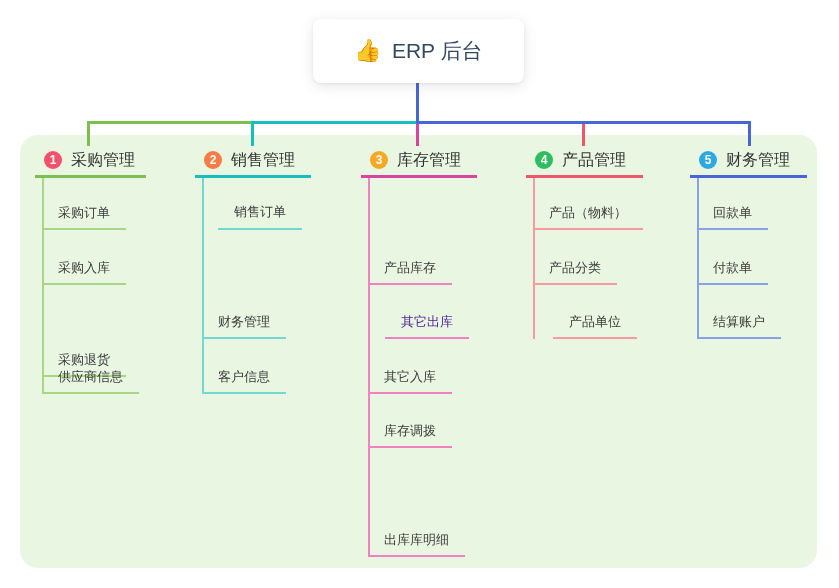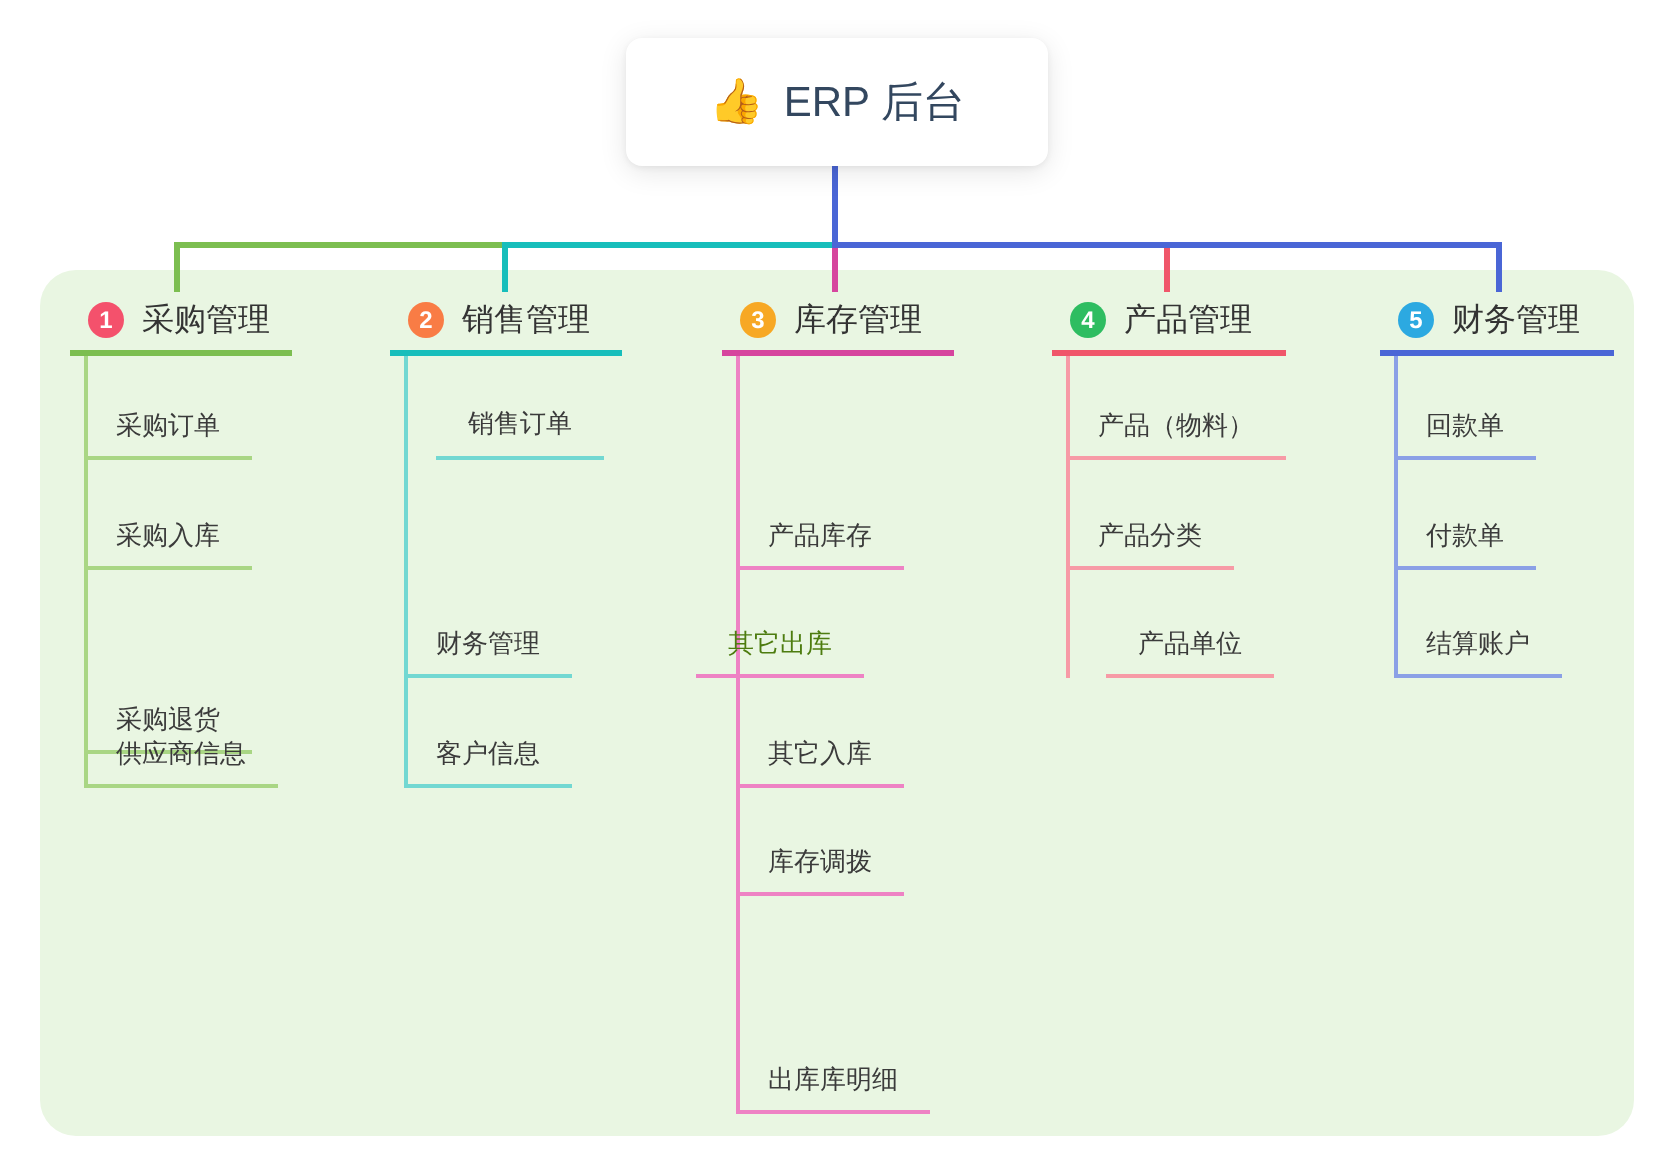--- a/index.html
+++ b/index.html
@@ -72,21 +72,21 @@
     <div class="spine" style="left: 202px; top: 175px; height: 218.5px; background: rgb(114, 216, 210);"></div>
     <div class="child" style="left: 218px; top: 204px; border-bottom: 2px solid rgb(114, 216, 210); color: rgb(59, 59, 59); font-family: Liberation Mono, monospace;">销售订单</div>
     <div class="child" style="left: 202px; top: 313px; border-bottom: 2px solid rgb(114, 216, 210); color: rgb(59, 59, 59);">财务管理</div>
     <div class="child" style="left: 202px; top: 367.5px; border-bottom: 2px solid rgb(114, 216, 210); color: rgb(59, 59, 59);">客户信息</div>
     <div class="branch-label" style="left: 361px; top: 145px; width: 116px; border-bottom: 3px solid rgb(214, 69, 158); color: rgb(51, 51, 51);">
       <span class="badge" style="background: rgb(247, 168, 36);">3</span>
       <span>库存管理</span>
     </div>
     <div class="spine" style="left: 368px; top: 175px; height: 382px; background: rgb(238, 130, 196);"></div>
     <div class="child" style="left: 368px; top: 258.5px; border-bottom: 2px solid rgb(238, 130, 196); color: rgb(59, 59, 59);">产品库存</div>
-    <div class="child" style="left: 348px; top: 313px; border-bottom: 2px solid rgb(238, 130, 196); color: #4d7c0f;">其它出库</div>
+    <div class="child" style="left: 385px; top: 313px; border-bottom: 2px solid rgb(238, 130, 196); color: #4c1d95;">其它出库</div>
     <div class="child" style="left: 368px; top: 367.5px; border-bottom: 2px solid rgb(238, 130, 196); color: rgb(59, 59, 59);">其它入库</div>
     <div class="child" style="left: 368px; top: 422px; border-bottom: 2px solid rgb(238, 130, 196); color: rgb(59, 59, 59);">库存调拨</div>
     <div class="child" style="left: 368px; top: 531px; border-bottom: 2px solid rgb(238, 130, 196); color: rgb(59, 59, 59);">出库库明细</div>
     <div class="branch-label" style="left: 526px; top: 145px; width: 117px; border-bottom: 3px solid rgb(240, 86, 106); color: rgb(51, 51, 51);">
       <span class="badge" style="background: rgb(46, 189, 97);">4</span>
       <span>产品管理</span>
     </div>
     <div class="spine" style="left: 533px; top: 175px; height: 164px; background: rgb(247, 154, 166);"></div>
     <div class="child" style="left: 533px; top: 204px; border-bottom: 2px solid rgb(247, 154, 166); color: rgb(59, 59, 59);">产品（物料）</div>
     <div class="child" style="left: 533px; top: 258.5px; border-bottom: 2px solid rgb(247, 154, 166); color: rgb(59, 59, 59);">产品分类</div>

